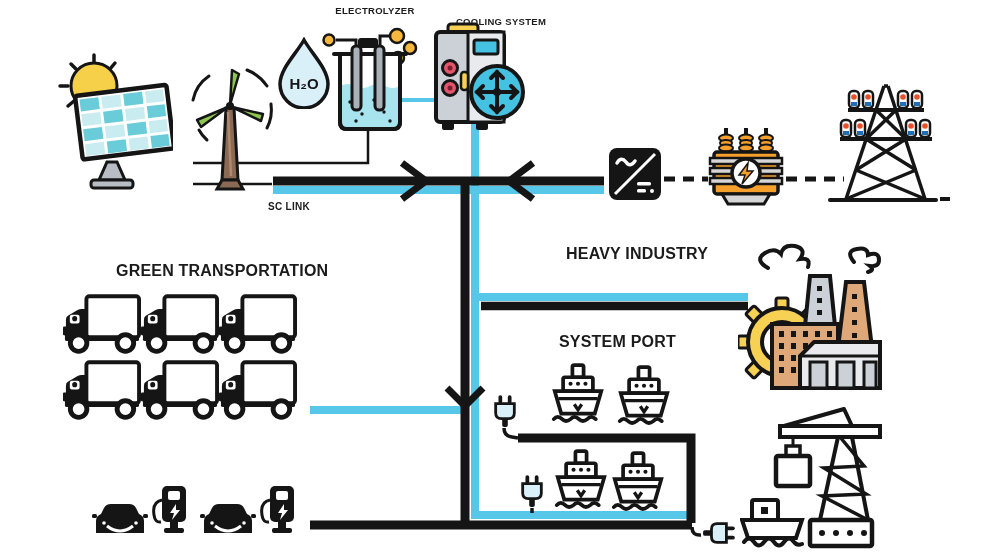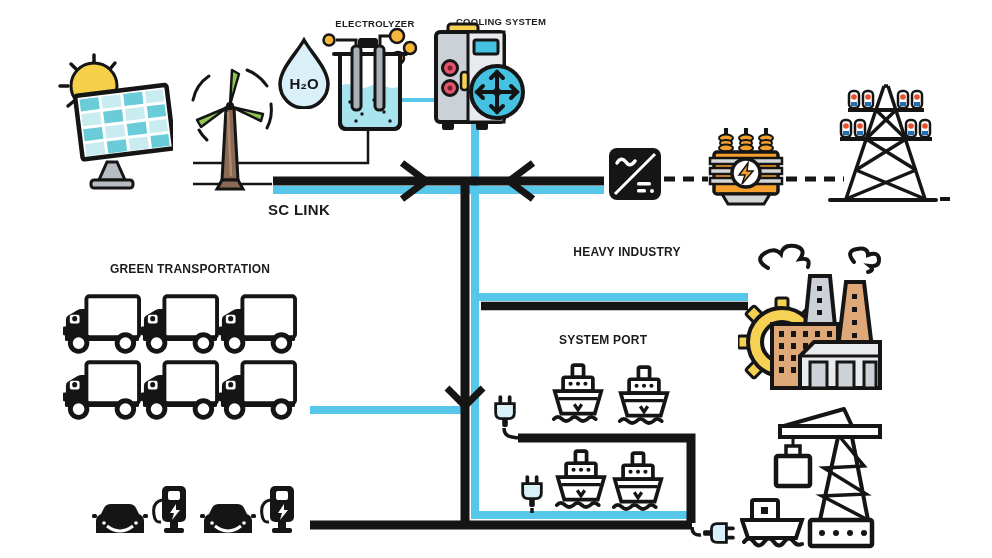--- a/index.html
+++ b/index.html
@@ -7,21 +7,21 @@
     position:relative;width:992px;height:558px;background:#ffffff;overflow:hidden;
     font-family:"Liberation Sans",sans-serif;
   }
   .ic{position:absolute;}
   .lines{position:absolute;left:0;top:0;width:992px;height:558px;}
   .lbl{
     position:absolute;font-weight:bold;color:#1b1b1b;letter-spacing:.3px;
     text-align:center;white-space:nowrap;line-height:1;
   }
   .lbl-sm{font-size:9.5px;}
-  .lbl-md{font-size:12px;letter-spacing:.2px;}
+  .lbl-md{font-size:16px;letter-spacing:.2px;}
 </style>
 </head>
 <body>
 
 <div class="canvas">
 
   <svg width="0" height="0" style="position:absolute">
     <defs>
       <g id="truck">
         <rect x="2" y="40" width="76" height="8" rx="2" fill="#151515"></rect>
@@ -427,20 +427,20 @@
     <rect x="8" y="52" width="34" height="30" rx="2" fill="#fff" stroke="#151515" stroke-width="4.5"></rect>
   </svg>
 
   <svg class="ic" style="left:740px;top:488px;width:66px;height:64px" viewBox="0 0 66 64">
     <rect x="12" y="12" width="26" height="20" rx="2" fill="#fff" stroke="#151515" stroke-width="4"></rect>
     <rect x="21" y="19" width="7" height="7" fill="#151515"></rect>
     <polygon points="2,32 62,32 56,50 8,50" fill="#fff" stroke="#151515" stroke-width="4"></polygon>
     <path d="M4,54 q5,-7 10,0 q5,7 10,0 q5,-7 10,0 q5,7 10,0 q5,-7 10,0 q3,4 8,2" stroke="#151515" stroke-width="4" fill="none" stroke-linecap="round"></path>
   </svg>
 
-  <div class="lbl lbl-sm" style="left:330px;top:19px;width:90px">ELECTROLYZER</div>
+  <div class="lbl lbl-sm" style="left:330px;top:6px;width:90px">ELECTROLYZER</div>
   <div class="lbl lbl-sm" style="left:452px;top:17px;width:98px">COOLING SYSTEM</div>
-  <div class="lbl" style="left:268px;top:202px;font-size:15px;text-align:left">SC LINK</div>
-  <div class="lbl lbl-md" style="left:104px;top:263px;width:172px">GREEN TRANSPORTATION</div>
+  <div class="lbl" style="left:268px;top:202px;font-size:10px;text-align:left">SC LINK</div>
+  <div class="lbl lbl-md" style="left:116px;top:263px;width:172px">GREEN TRANSPORTATION</div>
   <div class="lbl lbl-md" style="left:566px;top:246px;width:122px">HEAVY INDUSTRY</div>
   <div class="lbl lbl-md" style="left:559px;top:334px;width:86px">SYSTEM PORT</div>
 
 </div>
 
 </body></html>

